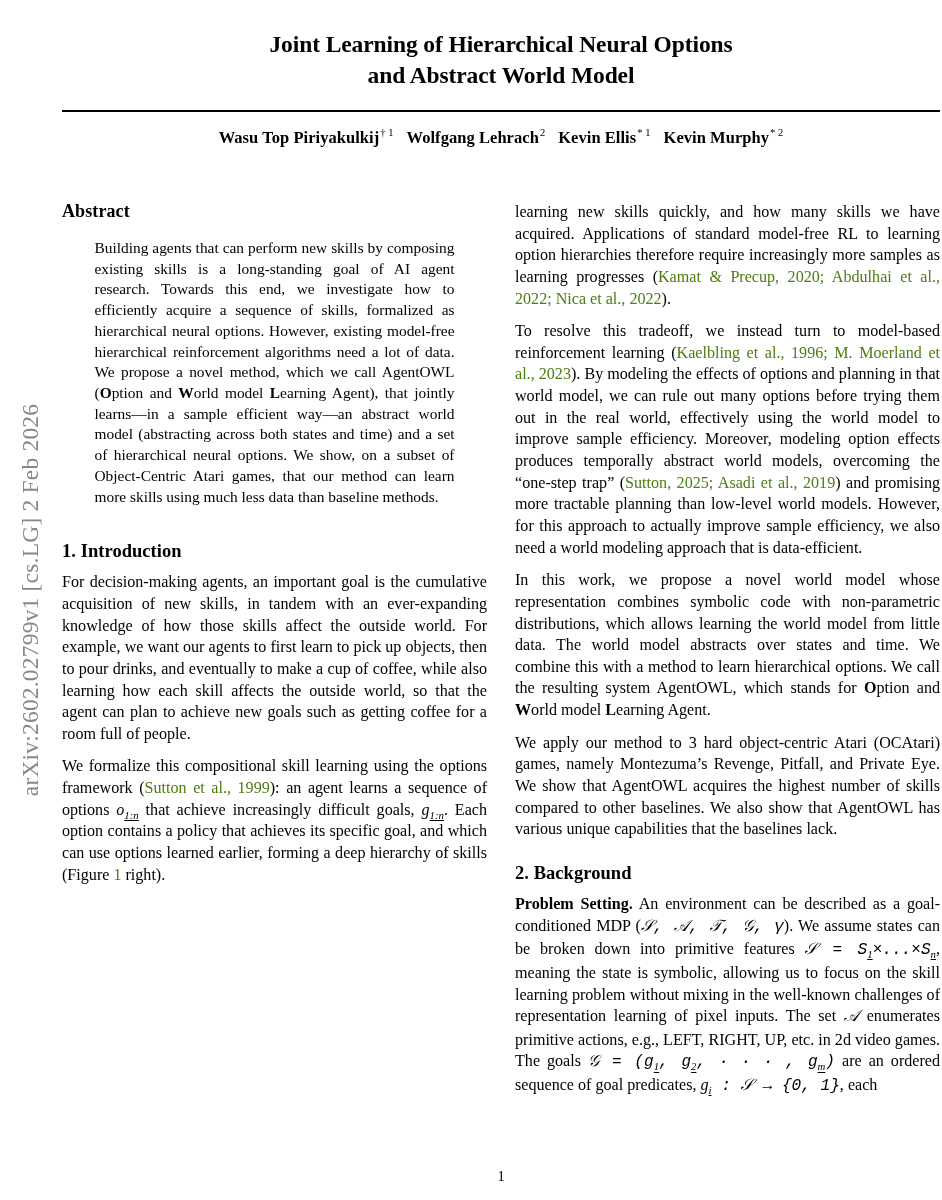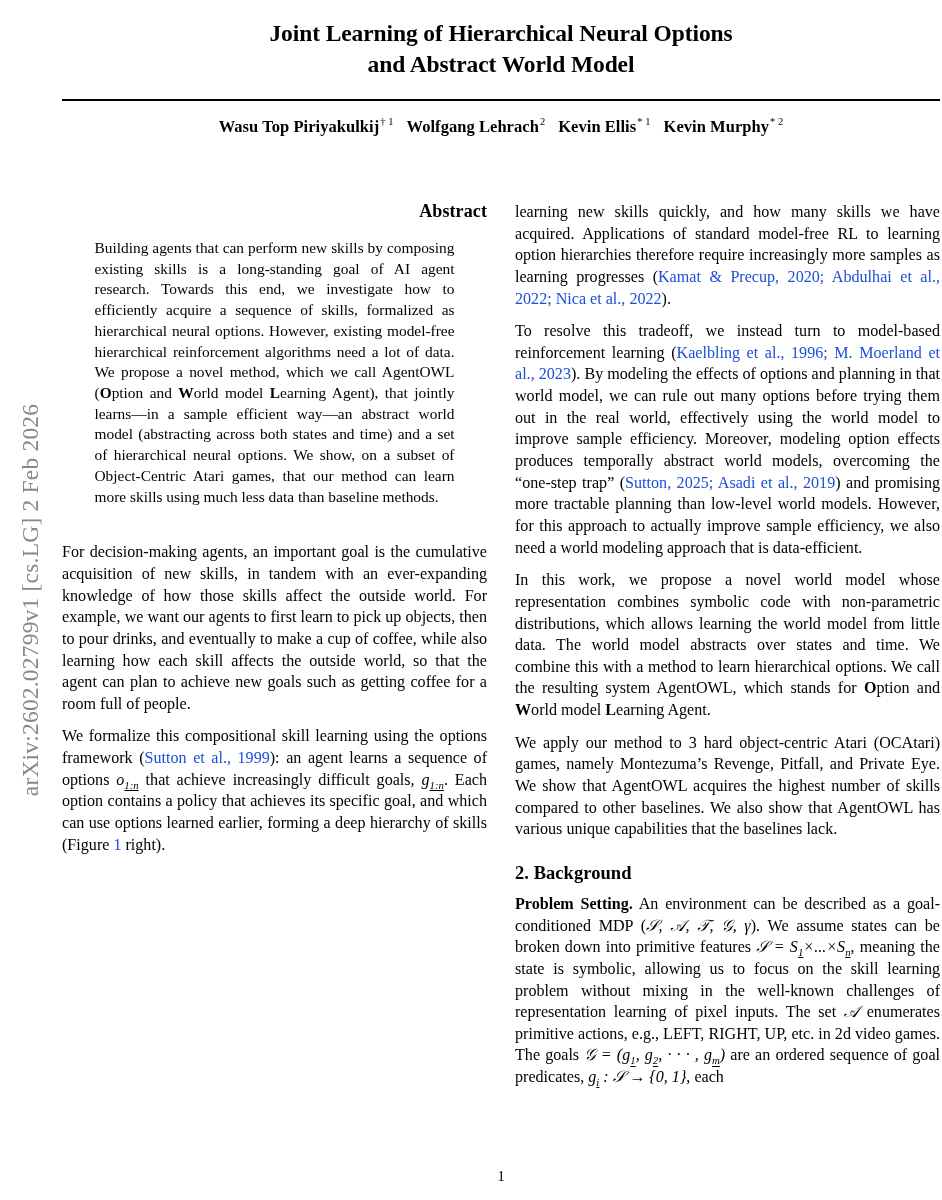--- a/index.html
+++ b/index.html
@@ -41,21 +41,21 @@
   .page {
     position: absolute;
     left: 62px;
     top: 0;
     width: 878px;
     height: 1200px;
   }
 
   
   .title-block {
-    padding-top: 18px;
+    padding-top: 29px;
     text-align: center;
   }
   .paper-title {
     font-size: 23.5px;
     font-weight: bold;
     line-height: 1.33;
     letter-spacing: -0.1px;
     margin: 0 auto;
     width: 720px;
   }
@@ -92,21 +92,21 @@
   }
   .col {
     position: absolute;
     top: 0;
     width: 425px;
   }
   .col-left  { left: 0px; }
   .col-right { left: 453px; }
 
   .abstract-head {
-    text-align: right;
+    text-align: left;
     font-size: 18px;
     font-weight: bold;
     margin: 0 0 9px 0;
     letter-spacing: 0.1px;
   }
   .abstract-body {
     width: 360px;
     margin: 16px auto;
     font-size: 15.4px;
     line-height: 1.345;
@@ -126,29 +126,29 @@
     line-height: 1.345;
     text-align: justify;
     text-justify: inter-word;
     margin: 0 0 11px 0;
     hyphens: manual;
   }
   .sec-gap { height: 18px; }
   .sec-gap-sm { height: 12px; }
 
   a.cite, .cite {
-    color: #1d4ed8;
+    color: #4d7c0f;
     text-decoration: none;
   }
   .bolded { font-weight: bold; }
   .runin { font-weight: bold; margin-top: 22px; }
 
   
   .mathit { font-style: italic; font-family: "Liberation Serif", "DejaVu Serif", serif; }
-  .cal { font-family: Liberation Serif, serif; font-style: italic; }
+  .cal { font-family: Liberation Mono, monospace; font-style: italic; }
   .sub {
     font-size: 10.8px;
     vertical-align: sub;
     line-height: 0;
     font-style: italic;
     text-decoration: underline;
   }
   .nb { white-space: nowrap; }
 
   
@@ -184,20 +184,21 @@
 
   <div class="columns">
 
     <div class="col col-left">
 
       <div class="abstract-head">Abstract</div>
       <div class="abstract-body"><span>Building agents that can perform new skills by composing existing skills is a long-standing goal of AI agent research. Towards this end, we investigate how to efficiently acquire a sequence of skills, formalized as hierarchical neural options. However, existing model-free hierarchical reinforcement algorithms need a lot of data. We propose a novel method, which we call AgentOWL (</span><span class="bolded">O</span><span>ption and </span><span class="bolded">W</span><span>orld model </span><span class="bolded">L</span><span>earning Agent), that jointly learns—in a sample efficient way—an abstract world model (abstracting across both states and time) and a set of hierarchical neural options. We show, on a subset of Object-Centric Atari games, that our method can learn more skills using much less data than baseline methods.</span></div>
 
       <div class="sec-gap"></div>
 
+      <h2 class="section">1. Introduction</h2>
 
       <p class="para">For decision-making agents, an important goal is the cumulative acquisition of new skills, in tandem with an ever-expanding knowledge of how those skills affect the outside world. For example, we want our agents to first learn to pick up objects, then to pour drinks, and eventually to make a cup of coffee, while also learning how each skill affects the outside world, so that the agent can plan to achieve new goals such as getting coffee for a room full of people.</p>
 
       <p class="para"><span>We formalize this compositional skill learning using the options framework (</span><a class="cite" href="#">Sutton et al., 1999</a><span>): an agent learns a sequence of options </span><span class="nb"><span class="mathit">o</span><span class="sub">1:n</span></span><span> that achieve increasingly difficult goals, </span><span class="nb"><span class="mathit">g</span><span class="sub">1:n</span></span><span>. Each option contains a policy that achieves its specific goal, and which can use options learned earlier, forming a deep hierarchy of skills (Figure </span><a class="cite" href="#">1</a><span> right).</span></p>
 
 
     </div>
 
     <div class="col col-right">
 

